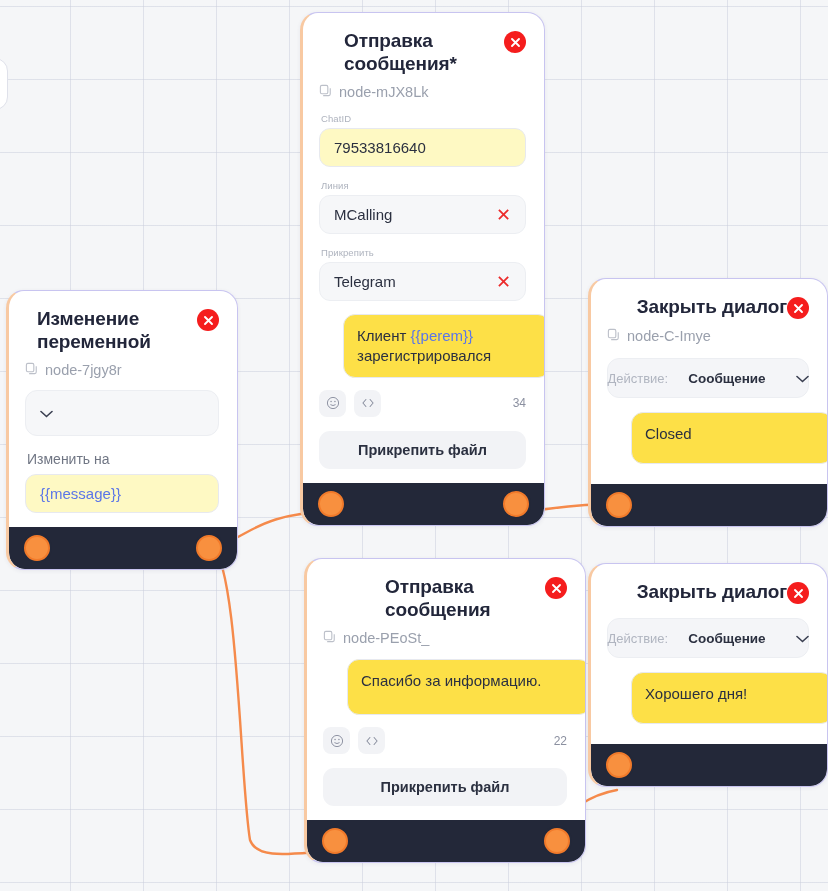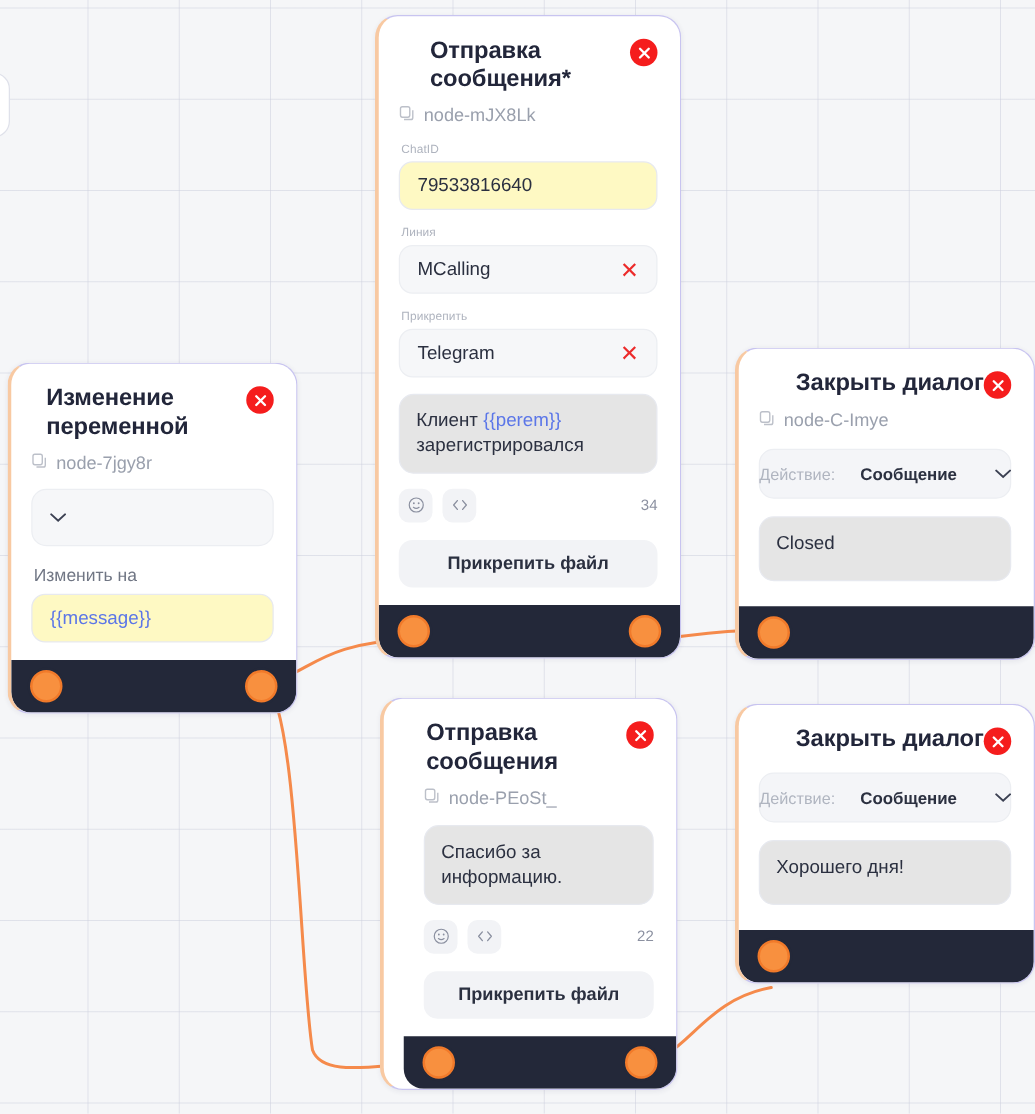--- a/index.html
+++ b/index.html
@@ -80,21 +80,21 @@
     background:#f4f5f8;border:1px solid #eceef2;
     display:flex;align-items:center;justify-content:center;gap:20px;padding:0 12px;
   }
   .act-label{font-size:13px;color:#b0b5c0;}
   .act-value{font-size:13.5px;font-weight:700;color:#2b3040;}
   .act-select .chev{margin-left:10px;}
 
   
   .textarea{
     box-sizing:border-box;width:100%;border:1px solid #e7e9ef;border-radius:12px;
-    padding:11px 13px;font-size:15px;color:#2b3040;line-height:1.32;background:#e5e5e5;
+    padding:11px 13px;font-size:15px;color:#2b3040;line-height:1.32;background:#fde047;margin-left:24px;
   }
   .textarea .token{color:#5b76e8;}
 
   
   .ta-tools{display:flex;align-items:center;margin-top:12px;}
   .tool-btn{
     width:27px;height:27px;border-radius:8px;background:#f2f3f6;
     display:flex;align-items:center;justify-content:center;margin-right:8px;cursor:pointer;
   }
   .counter{margin-left:auto;font-size:12px;color:#8b90a0;}
@@ -115,21 +115,21 @@
     width:22px;height:22px;border-radius:50%;
     background:#f8903f;border:2.5px solid #f17a2a;
     box-shadow:0 0 0 2px #232839;cursor:pointer;
   }
   .port.left{left:28px;}
   .port.right{right:28px;left:auto;transform:translate(50%,-50%);}
 
   
   #node-change  {left:6px;  top:290px; width:232px;}
   #node-send-1  {left:300px;top:12px;  width:245px;}
-  #node-send-2  {left:304px;top:558px; width:238px;padding-left:16px;}
+  #node-send-2  {left:304px;top:558px; width:282px;}
   #node-close-1 {left:588px;top:278px; width:240px;}
   #node-close-2 {left:588px;top:563px; width:240px;}
 
   
   #node-offscreen{
     position:absolute;left:-18px;top:58px;width:24px;height:50px;
     background:#fff;border:1px solid #dfe1ea;border-radius:14px;
   }
 </style>
 </head>

